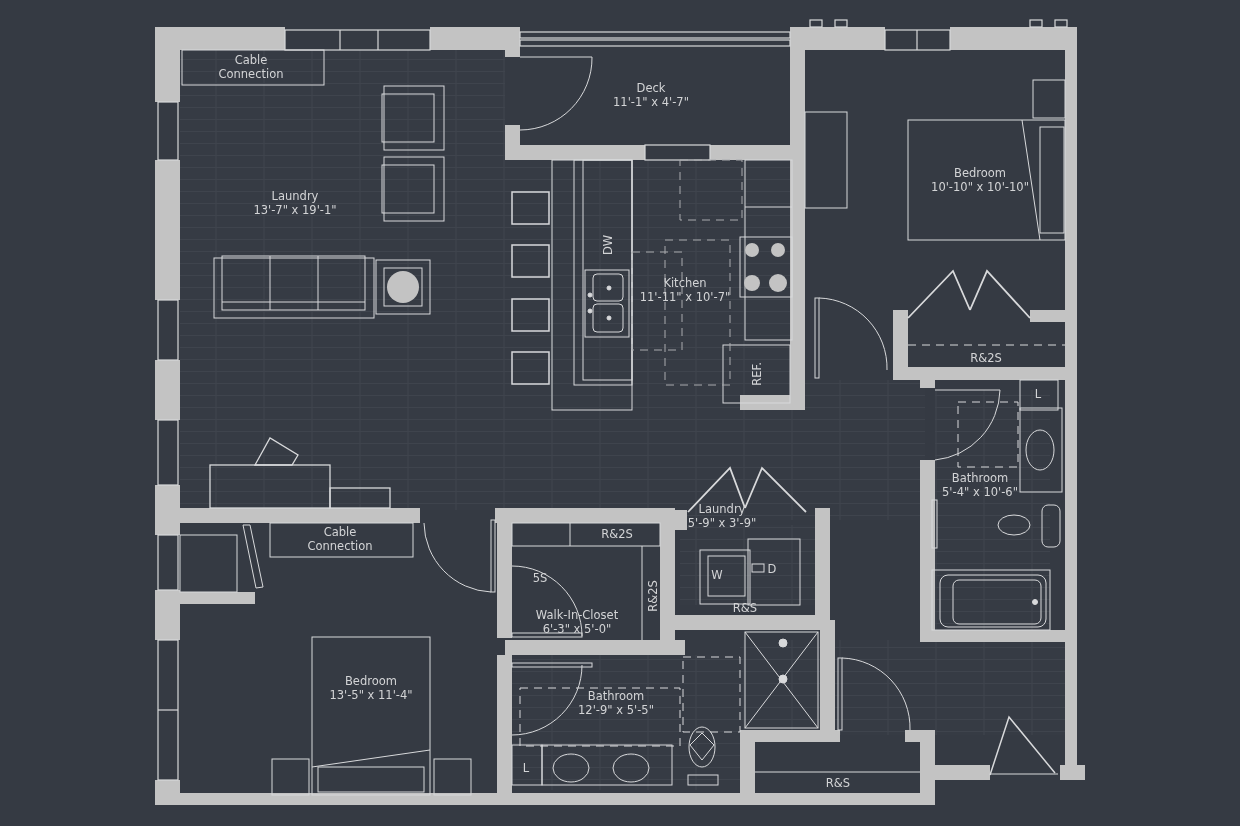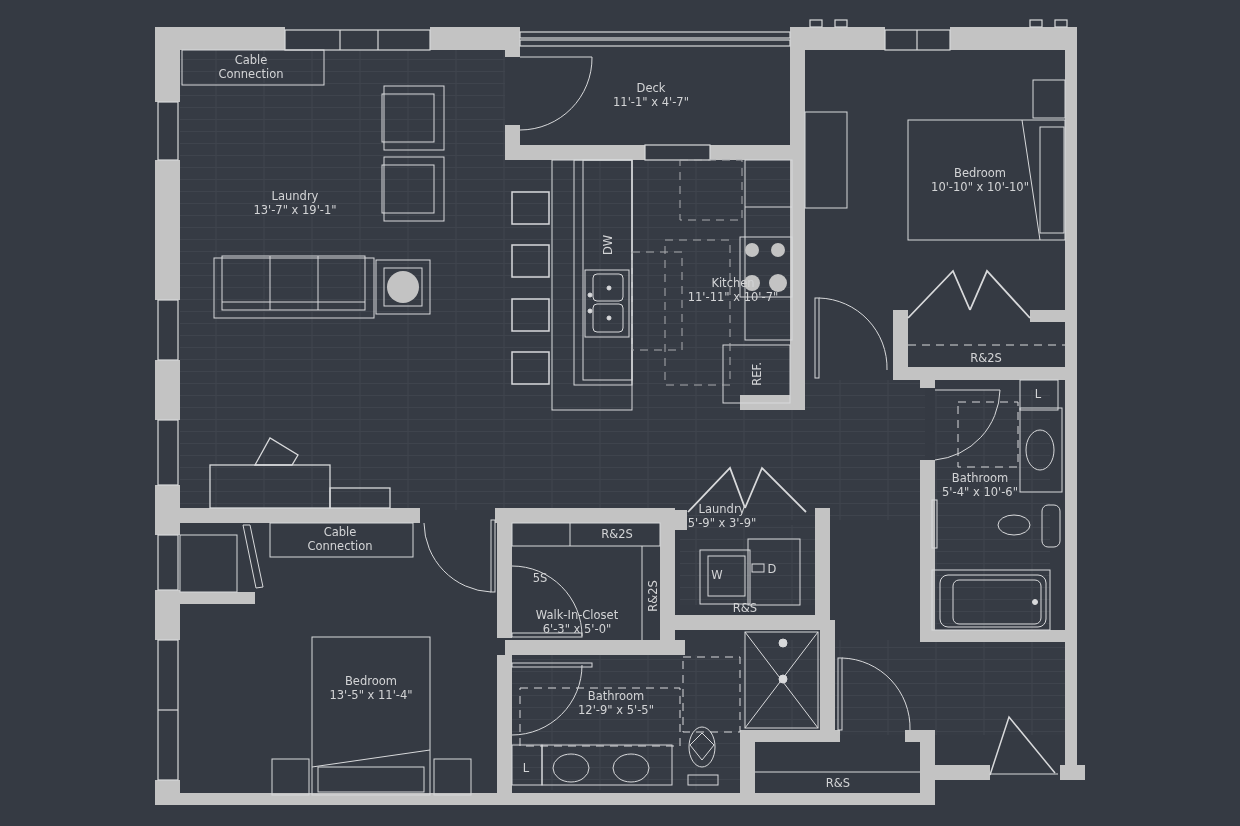--- a/index.html
+++ b/index.html
@@ -254,21 +254,21 @@
 <div class="lbl" style="left:295px;top:189px;">
   <span class="nm">Laundry</span>
   <span class="dm">13'-7" x 19'-1"</span>
 </div>
 
 <div class="lbl" style="left:651px;top:81px;">
   <span class="nm">Deck</span>
   <span class="dm">11'-1" x 4'-7"</span>
 </div>
 
-<div class="lbl" style="left:685px;top:276px;margin-left:48px;">
+<div class="lbl" style="left:685px;top:276px;">
   <span class="nm">Kitchen</span>
   <span class="dm">11'-11" x 10'-7"</span>
 </div>
 
 <div class="lbl v" style="left:608px;top:245px;">DW</div>
 <div class="lbl v" style="left:757px;top:374px;">REF.</div>
 
 <div class="lbl" style="left:980px;top:166px;">
   <span class="nm">Bedroom</span>
   <span class="dm">10'-10" x 10'-10"</span>

